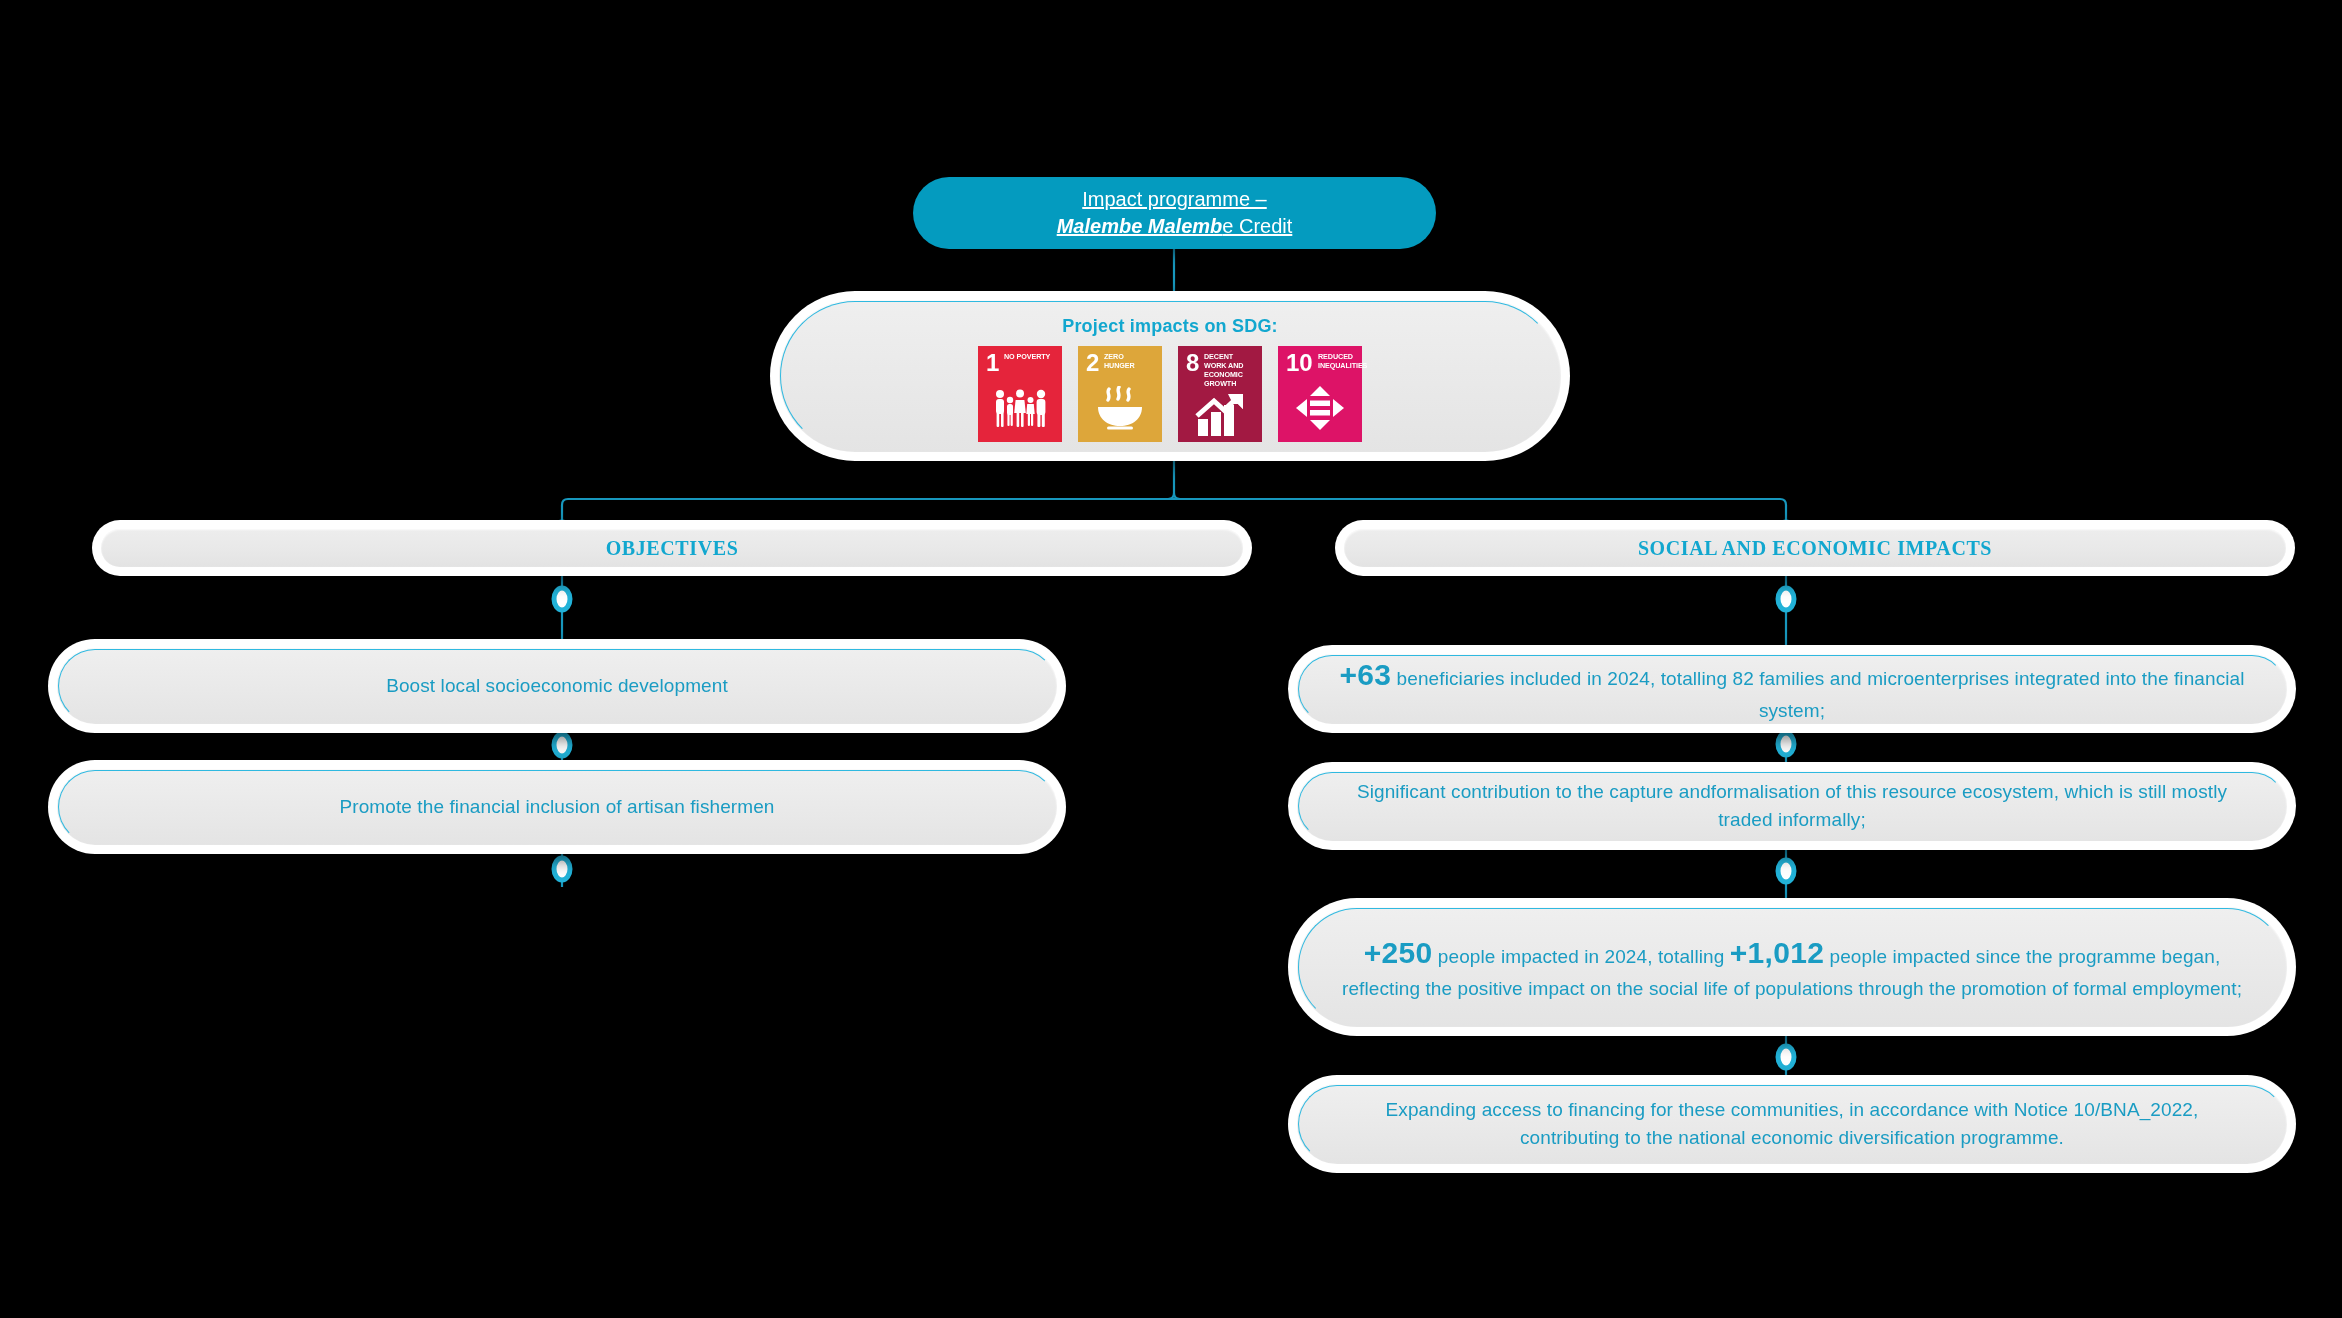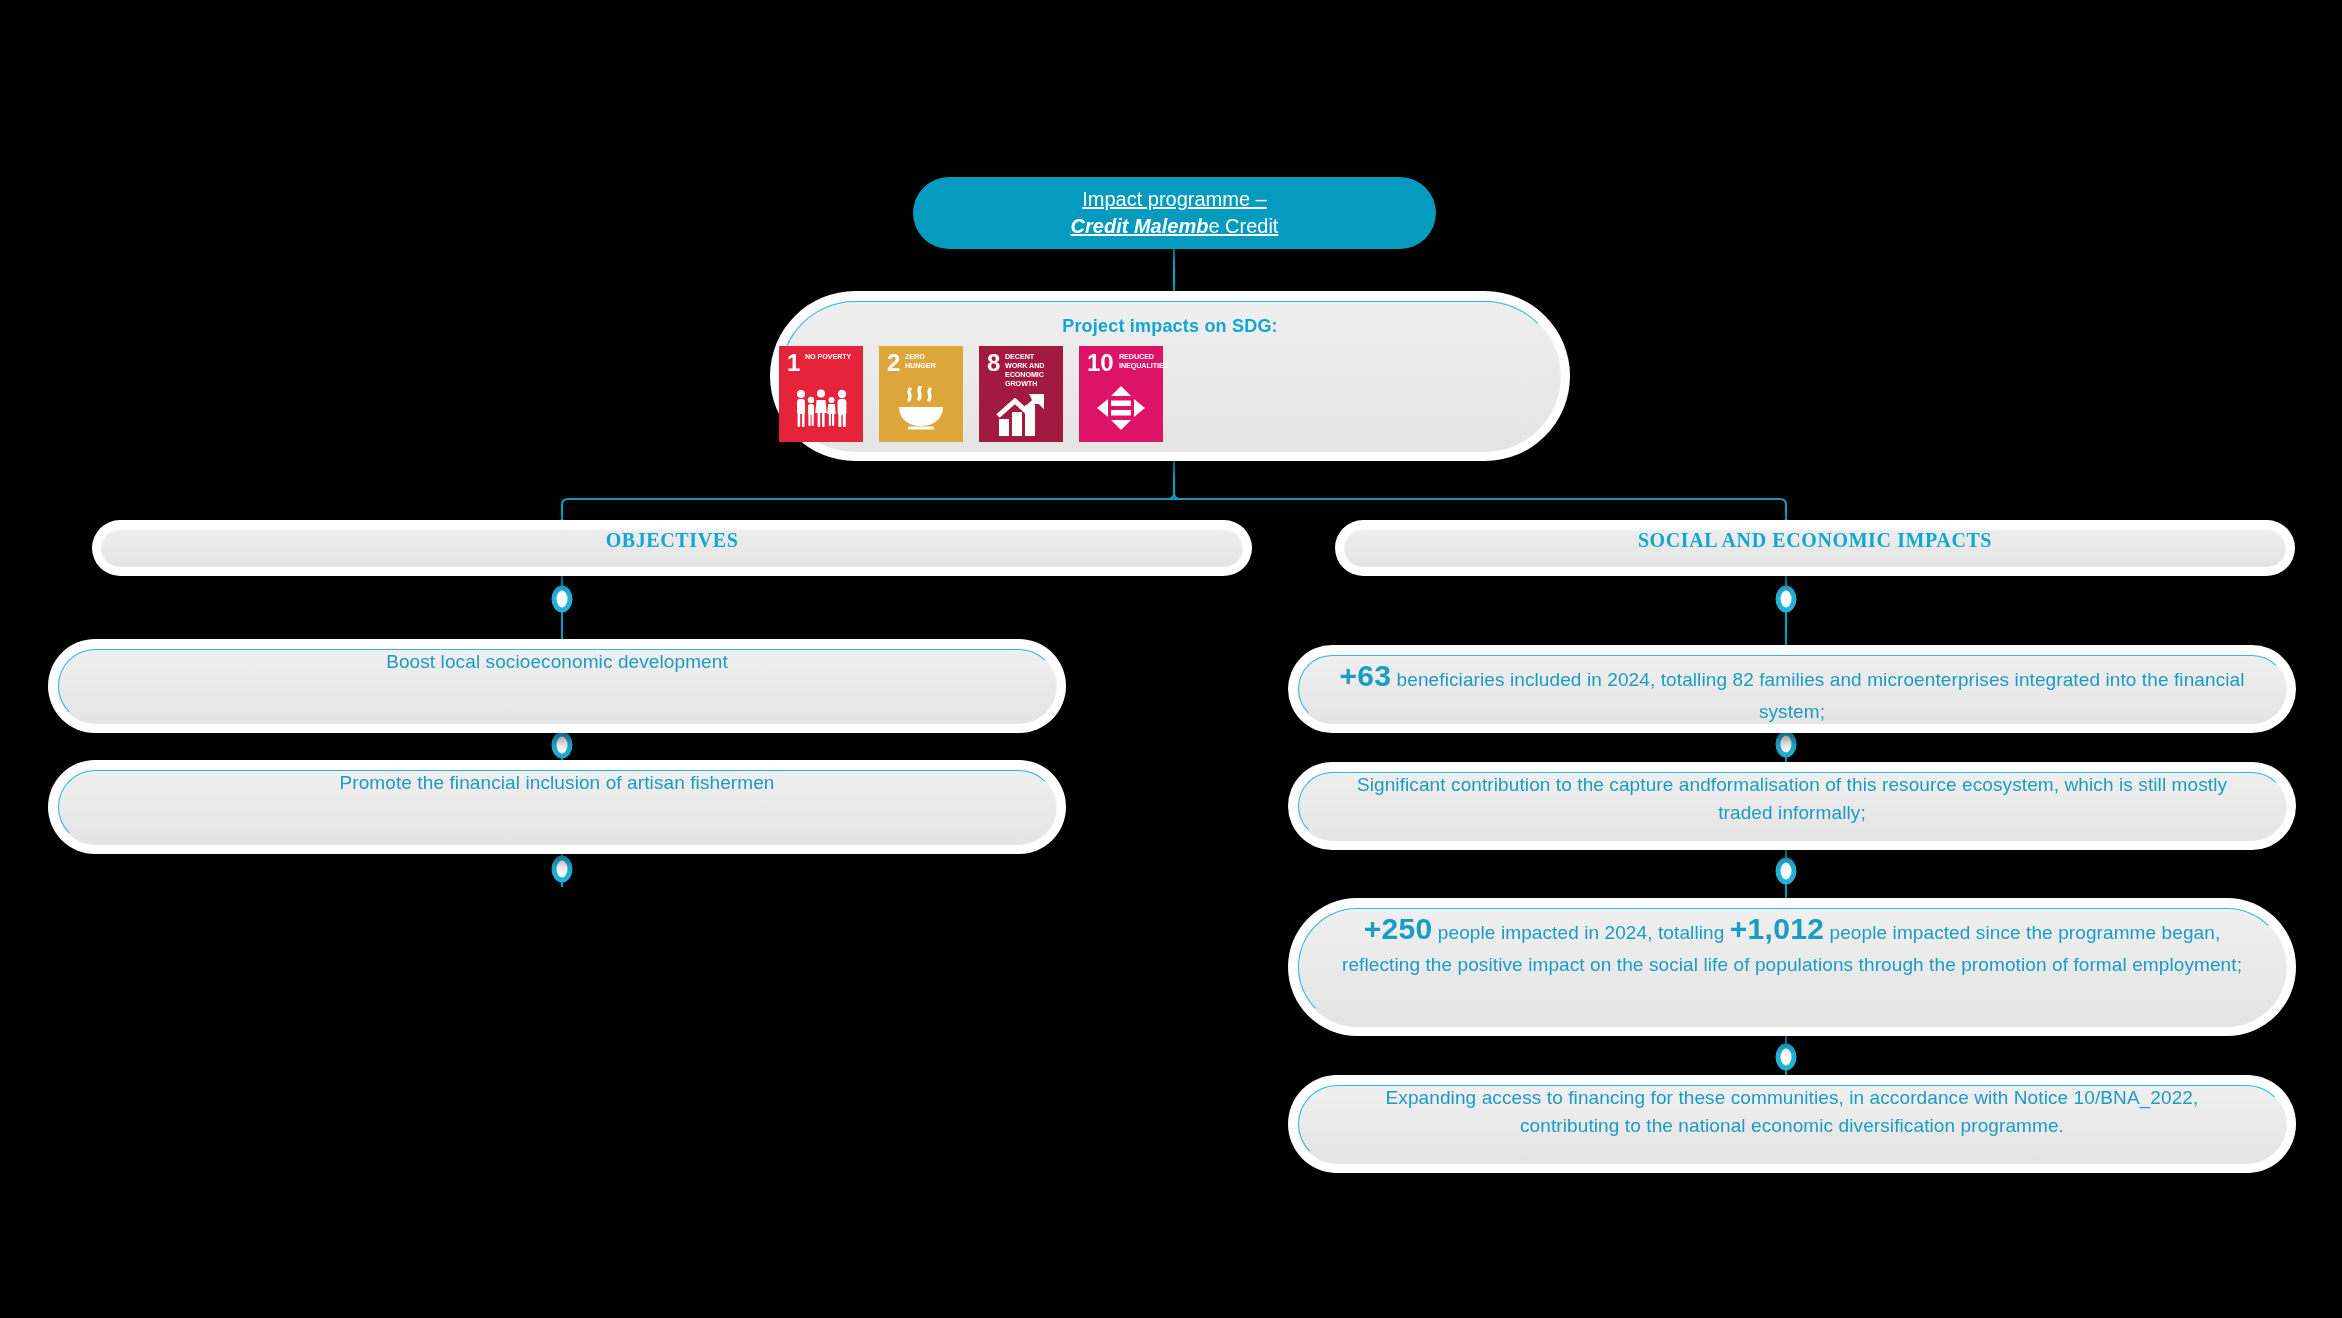--- a/index.html
+++ b/index.html
@@ -19,21 +19,21 @@
     position:absolute; z-index:2;
     border-radius:999px;
     background:#ffffff;
     box-shadow:0 6px 16px rgba(0,0,0,.55);
     padding:9px;
   }
   .pill > .inner{
     width:100%; height:100%;
     border-radius:999px;
     background:linear-gradient(180deg,#efefef 0%,#e9e9e9 55%,#e4e4e4 100%);
-    display:flex; justify-content:center;
+    display:flex; align-items:center; justify-content:center;
     text-align:center;
     position:relative;
     box-shadow:inset 0 1px 2px rgba(255,255,255,.9);
   }
   
   .pill.accent > .inner::before{
     content:"";
     position:absolute; left:1px; right:1px; top:1px; bottom:1px;
     border-radius:999px;
     border:1.6px solid transparent;
@@ -151,21 +151,21 @@
         <ellipse cx="1786" cy="744" rx="8" ry="11"></ellipse>
         <ellipse cx="1786" cy="871" rx="8" ry="11"></ellipse>
         <ellipse cx="1786" cy="1057" rx="8" ry="11"></ellipse>
       </g>
     </g>
   </svg>
 
   <div id="root">
     <div class="rtxt">
       <span>Impact programme –</span><br>
-      <i>Credit Malemb</i><span>e Credit</span>
+      <i>Malembe Malemb</i><span>e Credit</span>
     </div>
   </div>
 
   <div id="sdgbox" class="pill accent">
     <div class="inner">
       <div id="sdg-title">Project impacts on SDG:</div>
       <div id="sdg-icons">
 
         <div class="sdg" style="background:#e5243b">
           <div class="hd">

